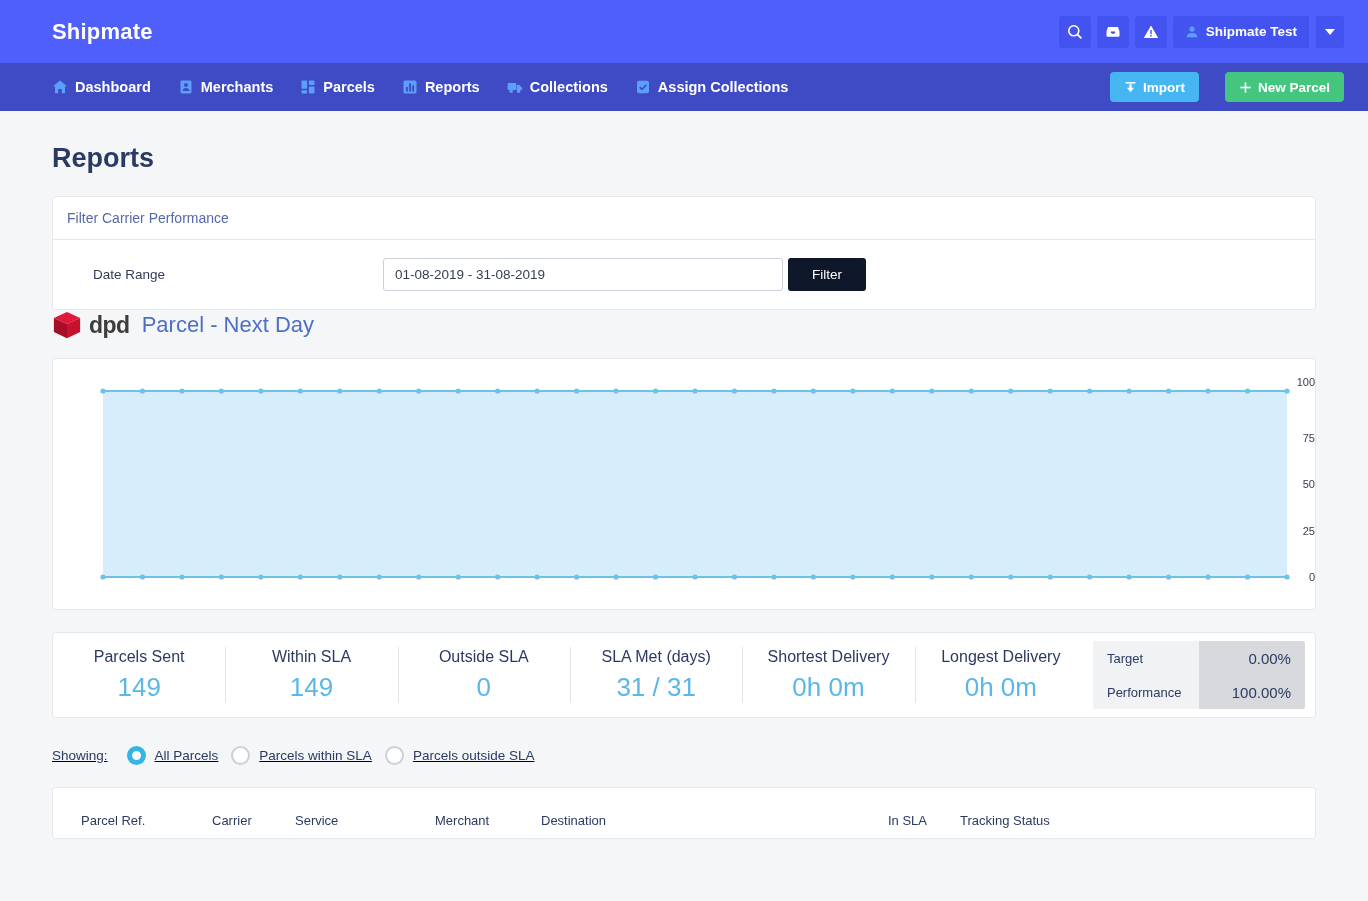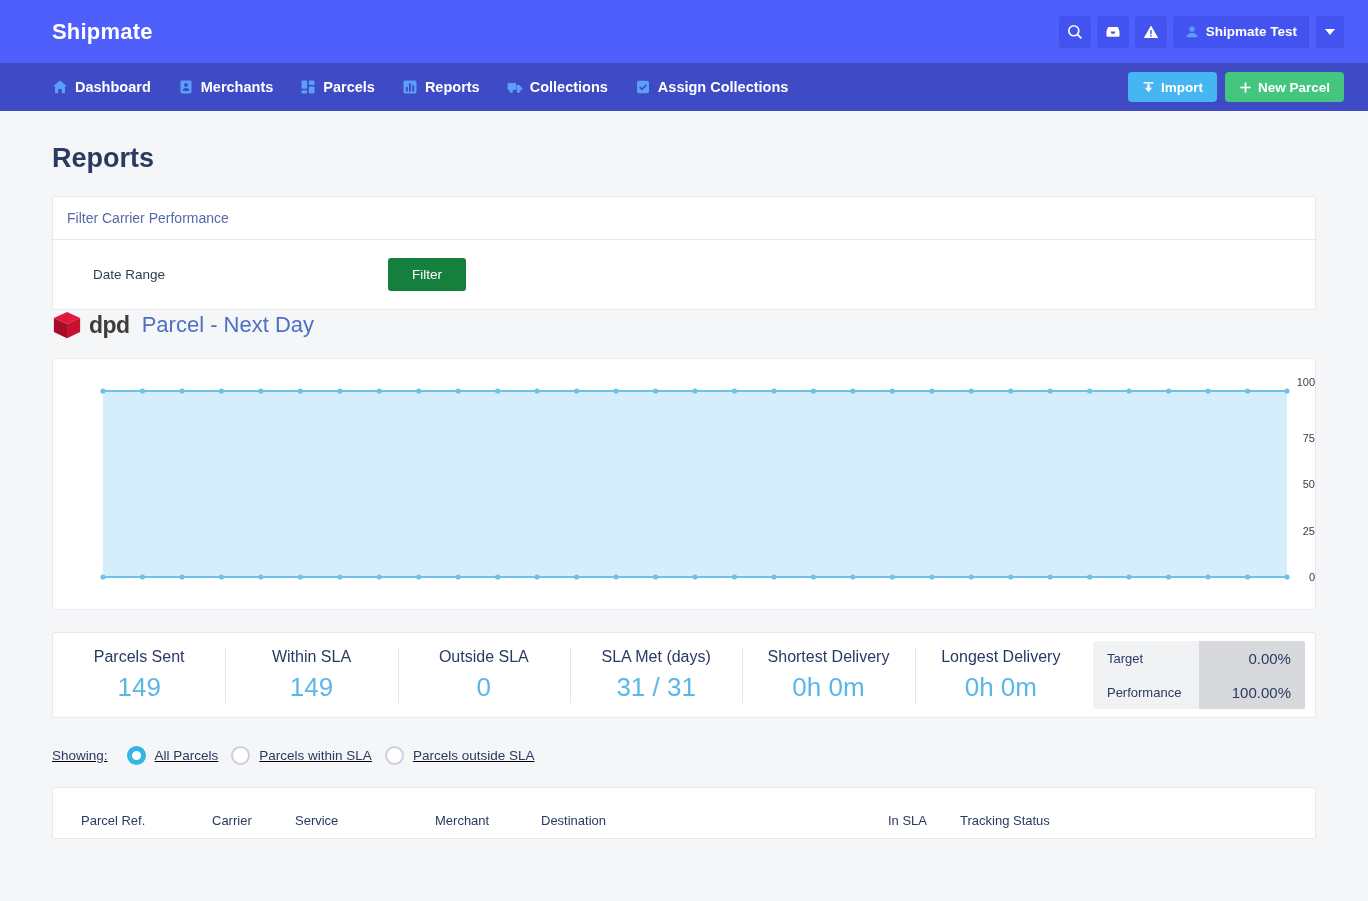--- a/index.html
+++ b/index.html
@@ -42,21 +42,21 @@
     height: 48px; background: #3f4bc4;
     display: flex; align-items: center; padding: 0 24px 0 52px;
   }
   .nav-items { display: flex; align-items: center; gap: 27px; }
   .nav-item {
     display: flex; align-items: center; gap: 7px;
     color: #ffffff; font-size: 14.5px; font-weight: bold;
     cursor: pointer; text-decoration: none;
   }
   .nav-ico { width: 16px; height: 16px; display: block; fill: #5b9ffb; }
-  .nav-right { margin-left: auto; display: flex; align-items: center; gap: 8px; }
+  .nav-right { margin-left: auto; display: flex; align-items: center; gap: 26px; }
   .btn {
     height: 30px; border-radius: 4px; border: none;
     display: flex; align-items: center; gap: 6px; padding: 0 14px;
     color: #fff; font-size: 13.5px; font-weight: bold;
     font-family: "Liberation Sans", sans-serif; cursor: pointer;
   }
   .btn-import { background: #45b6f2; }
   .btn-new { background: #45c67f; }
 
   
@@ -74,21 +74,21 @@
   }
   .card-body { padding: 18px 20px; }
   .form-row { display: flex; align-items: center; }
   .form-label { font-size: 13.5px; color: #313c55; width: 310px; padding-left: 20px; }
   .date-input {
     width: 400px; height: 33px; border: 1px solid #ccd0d8; border-radius: 3px;
     padding: 0 11px; font-size: 13.5px; color: #37404f;
     font-family: "Liberation Sans", sans-serif; background: #fff;
   }
   .btn-filter {
-    height: 33px; width: 78px; background: #15803d; border: none; border-radius: 3px;
+    height: 33px; width: 78px; background: #0f172a; border: none; border-radius: 3px;
     color: #fff; font-size: 13.5px; font-family: "Liberation Sans", sans-serif;
     cursor: pointer; margin-left: 5px;
   }
 
   
   .carrier-head {
     display: flex; align-items: center; gap: 12px;
     margin-bottom: 18px;
   }
   .dpd-mark { display: flex; align-items: center; gap: 7px; }
@@ -265,20 +265,21 @@
 
 <div class="page">
 
   <div class="page-title">Reports</div>
 
   <div class="card">
     <div class="card-head">Filter Carrier Performance</div>
     <div class="card-body">
       <div class="form-row">
         <div class="form-label">Date Range</div>
+        <input class="date-input" type="text" value="01-08-2019 - 31-08-2019" style="">
         <button class="btn-filter">Filter</button>
       </div>
     </div>
   </div>
 
   <div class="carrier-head">
     <div class="dpd-mark">
       <svg width="30" height="30" viewBox="0 0 32 32">
         <path d="M16 2 30 8.4 16 15 2 8.4z" fill="#e2173c"></path>
         <path d="M2 8.4 16 15v15L2 23.4z" fill="#a80d28"></path>

